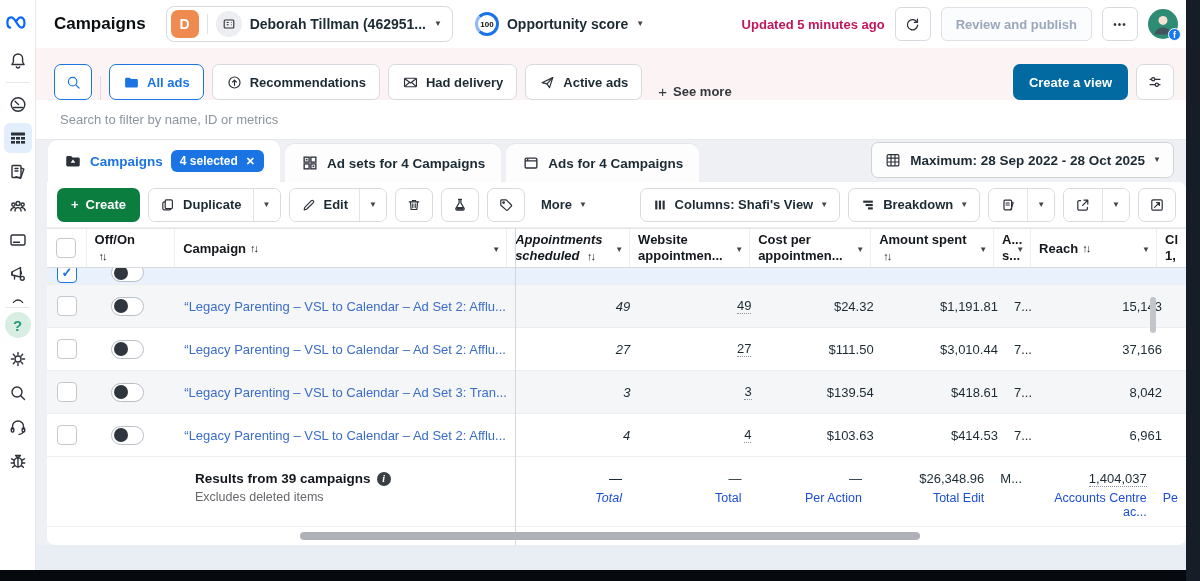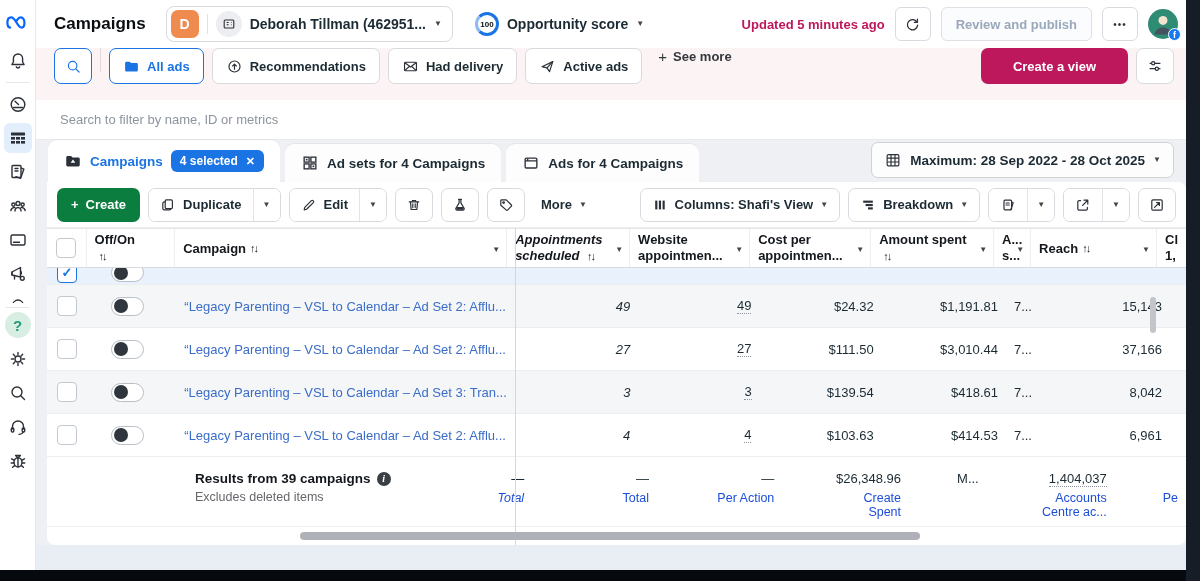--- a/index.html
+++ b/index.html
@@ -42,31 +42,31 @@
   .icon-btn { height:34px; min-width:36px; border:1px solid #d8dadf; border-radius:6px; background:#fff; display:flex; align-items:center; justify-content:center; cursor:pointer; padding:0 8px; }
   .icon-btn svg { width:17px; height:17px; stroke:#2c3038; fill:none; stroke-width:1.5; stroke-linecap:round; stroke-linejoin:round; }
   .review-btn { height:34px; border:1px solid #dde0e4; border-radius:6px; background:#fbfcfd; color:#9aa8bb; font-size:13px; font-weight:600; padding:0 14px; display:flex; align-items:center; cursor:default; }
   .topbar .gap { margin-left:10px; }
   .ellipsis { font-size:10px; letter-spacing:1px; color:#2c3038; }
   .avatar { position:relative; width:30px; height:30px; border-radius:50%; background:#2e8b74; margin-left:10px; cursor:pointer; flex:none; }
   .avatar svg { width:30px; height:30px; }
   .fb-badge { position:absolute; right:-3px; bottom:-2px; width:13px; height:13px; border-radius:50%; background:#1877f2; color:#fff; font-size:9px; font-weight:bold; display:flex; align-items:center; justify-content:center; border:1px solid #fff; }
 
   
-  .filter-strip { position:absolute; left:0; top:48px; width:1150px; height:52px; background:#fbf3f4; display:flex; align-items:flex-start; padding:0 12px 0 18px; gap:8px; }
+  .filter-strip { position:absolute; left:0; top:48px; width:1150px; height:52px; background:#fbf3f4; display:flex; align-items:flex-end; padding:0 12px 0 18px; gap:8px; }
   .chip { height:36px; border:1px solid #d8dadf; border-radius:7px; background:#fff; display:flex; align-items:center; gap:7px; padding:0 13px; font-size:13px; font-weight:600; color:#1c2b33; cursor:pointer; }
   .chip svg { width:17px; height:17px; stroke:#2c3038; fill:none; stroke-width:1.4; stroke-linecap:round; stroke-linejoin:round; }
   .chip.search-chip { width:38px; padding:0; justify-content:center; border-color:#1b74e4; }
   .chip.search-chip svg { stroke:#1b74e4; }
   .chip.active-chip { border-color:#1b74e4; color:#1b74e4; }
   .chip.active-chip svg { stroke:none; fill:#1b74e4; }
   .strip-sep { width:1px; height:24px; background:#e3d9da; }
   .see-more { display:flex; align-items:center; gap:6px; font-size:13px; font-weight:600; color:#33383d; padding:0 8px; cursor:pointer; }
   .see-more .plus { font-size:15px; font-weight:400; }
-  .create-view { margin-left:auto; height:36px; background:#be185d; color:#fff; border-radius:7px; font-size:13px; font-weight:bold; padding:0 32px; display:flex; align-items:center; cursor:pointer; }
+  .create-view { margin-left:auto; height:36px; background:#0369a1; color:#fff; border-radius:7px; font-size:13px; font-weight:bold; padding:0 16px; display:flex; align-items:center; cursor:pointer; }
   .sliders-btn { width:38px; height:36px; border:1px solid #d8dadf; border-radius:7px; background:#fff; display:flex; align-items:center; justify-content:center; cursor:pointer; }
   .sliders-btn svg { width:18px; height:18px; stroke:#2c3038; fill:none; stroke-width:1.4; }
 
   
   .search-row { position:absolute; left:0; top:100px; width:1150px; height:40px; background:#fff; border-bottom:1px solid #e8eaee; display:flex; align-items:center; }
   .search-row input { border:none; outline:none; width:100%; height:100%; padding:0 24px; font-size:13px; font-family:"Liberation Sans",sans-serif; color:#1c2b33; background:transparent; }
   .search-row input::placeholder { color:#8d949e; }
 
   
   .tabs-row { position:absolute; left:0; top:140px; width:1150px; height:42px; display:flex; align-items:flex-end; padding-left:12px; }
@@ -115,21 +115,21 @@
   .cb { width:20px; height:20px; border:1px solid #c3c8cf; border-radius:4px; background:#fff; cursor:pointer; flex:none; }
   .cb.checked { border-color:#1b74e4; color:#1b74e4; font-size:13px; display:flex; align-items:center; justify-content:center; font-weight:bold; }
   .toggle { width:33px; height:19px; border:1px solid #b9bfc7; border-radius:10px; background:#fff; position:relative; cursor:pointer; margin-left:16px; }
   .toggle .knob { position:absolute; left:2px; top:1.5px; width:14px; height:14px; border-radius:50%; background:#30363e; }
   .partial .cb, .partial .toggle { margin-top:-7px; }
   .camp-link { color:#3b6dc7; cursor:pointer; white-space:nowrap; overflow:hidden; }
   .dotted { border-bottom:1px dotted #8d949e; }
   .frozen-div { position:absolute; left:468px; top:46px; bottom:0; width:1px; background:#d4d7db; z-index:4; }
 
   
-  .tfoot { position:absolute; left:0; top:275px; width:1139px; height:70px; background:#fff; display:flex; border-bottom:1px solid #eceef0;gap:40px; }
+  .tfoot { position:absolute; left:0; top:275px; width:1139px; height:70px; background:#fff; display:flex; border-bottom:1px solid #eceef0; }
   .tf-left { width:468px; padding:14px 8px 0 148px; }
   .tf-results { font-size:13.5px; font-weight:bold; color:#14181d; display:flex; align-items:center; gap:6px; }
   .info-dot { width:14px; height:14px; border-radius:50%; background:#3a3f45; color:#fff; font-size:10px; font-style:italic; font-weight:bold; display:flex; align-items:center; justify-content:center; font-family:"Liberation Serif",serif; }
   .tf-note { font-size:12.5px; color:#65676b; margin-top:4px; }
   .tf-col { display:flex; flex-direction:column; justify-content:flex-start; padding:14px 8px 0; font-size:13px; color:#1c2b33; }
   .tf-col .val { text-align:right; }
   .tf-col .lbl { text-align:right; color:#1d4ed8; font-size:12.5px; margin-top:5px; }
   .tf-col.left .val, .tf-col.left .lbl { text-align:left; }
 
   
@@ -657,21 +657,21 @@
           <div class="tf-col c-web">
             <span class="val">—</span>
             <span class="lbl">Total</span>
           </div>
           <div class="tf-col c-cost">
             <span class="val">—</span>
             <span class="lbl">Per Action</span>
           </div>
           <div class="tf-col c-spent">
             <span class="val">$26,348.96</span>
-            <span class="lbl">Create Spent</span>
+            <span class="lbl">Total Edit</span>
           </div>
           <div class="tf-col c-attr left">
             <span class="val">M...</span>
           </div>
           <div class="tf-col c-reach">
             <span class="val"><span class="dotted">1,404,037</span></span>
             <span class="lbl">Accounts Centre ac...</span>
           </div>
           <div class="tf-col c-last">
             <span class="val">&nbsp;</span>

